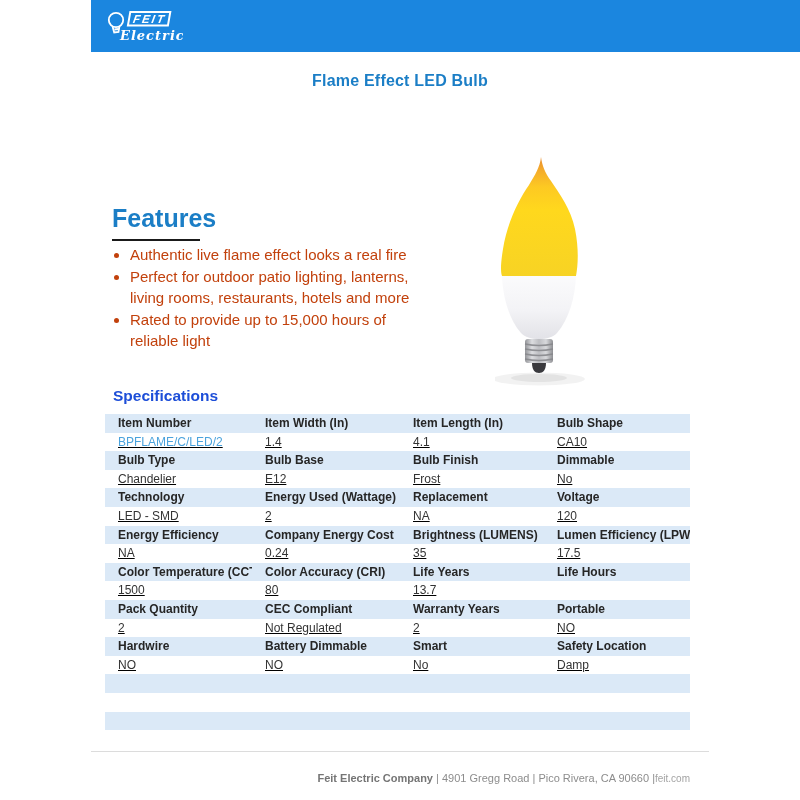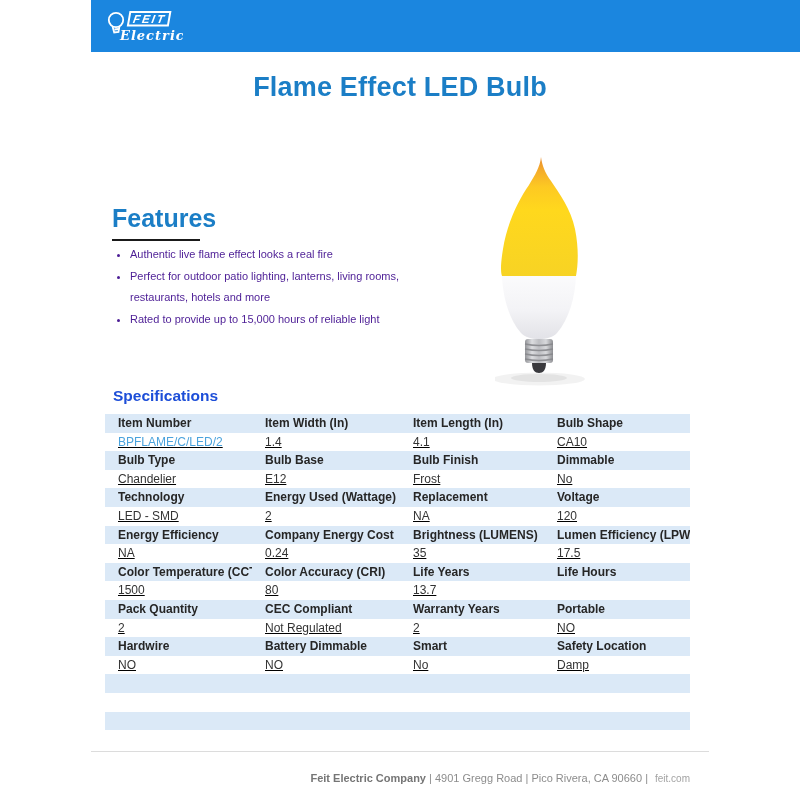--- a/index.html
+++ b/index.html
@@ -5,27 +5,27 @@
   * { margin:0; padding:0; box-sizing:border-box; }
   html,body { width:800px; height:800px; background:#fff; overflow:hidden;
               font-family:"Liberation Sans", sans-serif; position:relative; }
 
   
   .header-bar { position:absolute; left:91px; top:0; width:709px; height:52px; background:#1b86df; }
   .logo { position:absolute; left:14px; top:8px; }
 
   
   .page-title { position:absolute; top:72px; left:0; width:800px; text-align:center;
-                font-size:27px; font-weight:bold; color:#1b7ec6; letter-spacing:.2px; }
+                font-size:16px; font-weight:bold; color:#1b7ec6; letter-spacing:.2px; }
 
   
   .features-heading { position:absolute; left:112px; top:204px; font-size:25px; font-weight:bold; color:#1b7ec6; }
   .features-underline { position:absolute; left:112px; top:239px; width:88px; height:2px; background:#1a1a1a; }
   .features-list { position:absolute; left:116px; top:244px; width:300px; list-style:disc; padding-left:14px; }
-  .features-list li { font-size:11px; line-height:21.5px; color:#4c1d95; }
+  .features-list li { font-size:15px; line-height:21.5px; color:#c2410c; }
 
   
   .bulb-wrap { position:absolute; left:495px; top:153px; width:100px; height:238px; }
 
   
   .specs-heading { position:absolute; left:113px; top:387px; font-size:15.5px; font-weight:bold; color:#1d4ed8; }
   .specs-table { position:absolute; left:105px; top:414px; width:585px; }
   .trow { display:flex; height:18.6px; }
   .hrow { background:#dbe9f7; }
   .vrow { background:#ffffff;text-decoration:underline; }
@@ -35,21 +35,21 @@
   .tcell:nth-child(2){ width:148px; }
   .tcell:nth-child(3){ width:144px; }
   .tcell:nth-child(4){ width:146px; }
   .hrow .tcell { font-weight:bold; color:#262626; }
   .tcell.link { color:#4ba3dd; cursor:pointer; }
 
   
   .footer-rule { position:absolute; left:91px; top:751px; width:618px; height:1px; background:#dcdcdc; }
   .footer { position:absolute; top:772px; right:110px; font-size:11px; color:#8c8c8c; white-space:nowrap; }
   .footer .company { font-weight:bold; color:#757575; }
-  .footer .site { font-size:10px; color:#a3a3a3; margin-left:7px; }
+  .footer .site { font-size:10px; color:#a3a3a3; }
 </style>
 </head>
 <body>
 
 <div class="header-bar">
   <div class="logo">
     <svg width="78" height="38" viewBox="0 0 78 38">
       <g stroke="#ffffff" fill="none" stroke-width="1.8">
         <circle cx="11" cy="12" r="7.2"></circle>
         <path d="M7.5,18.2 L9.2,24.5 L13.5,24 L14.5,17.8"></path>

